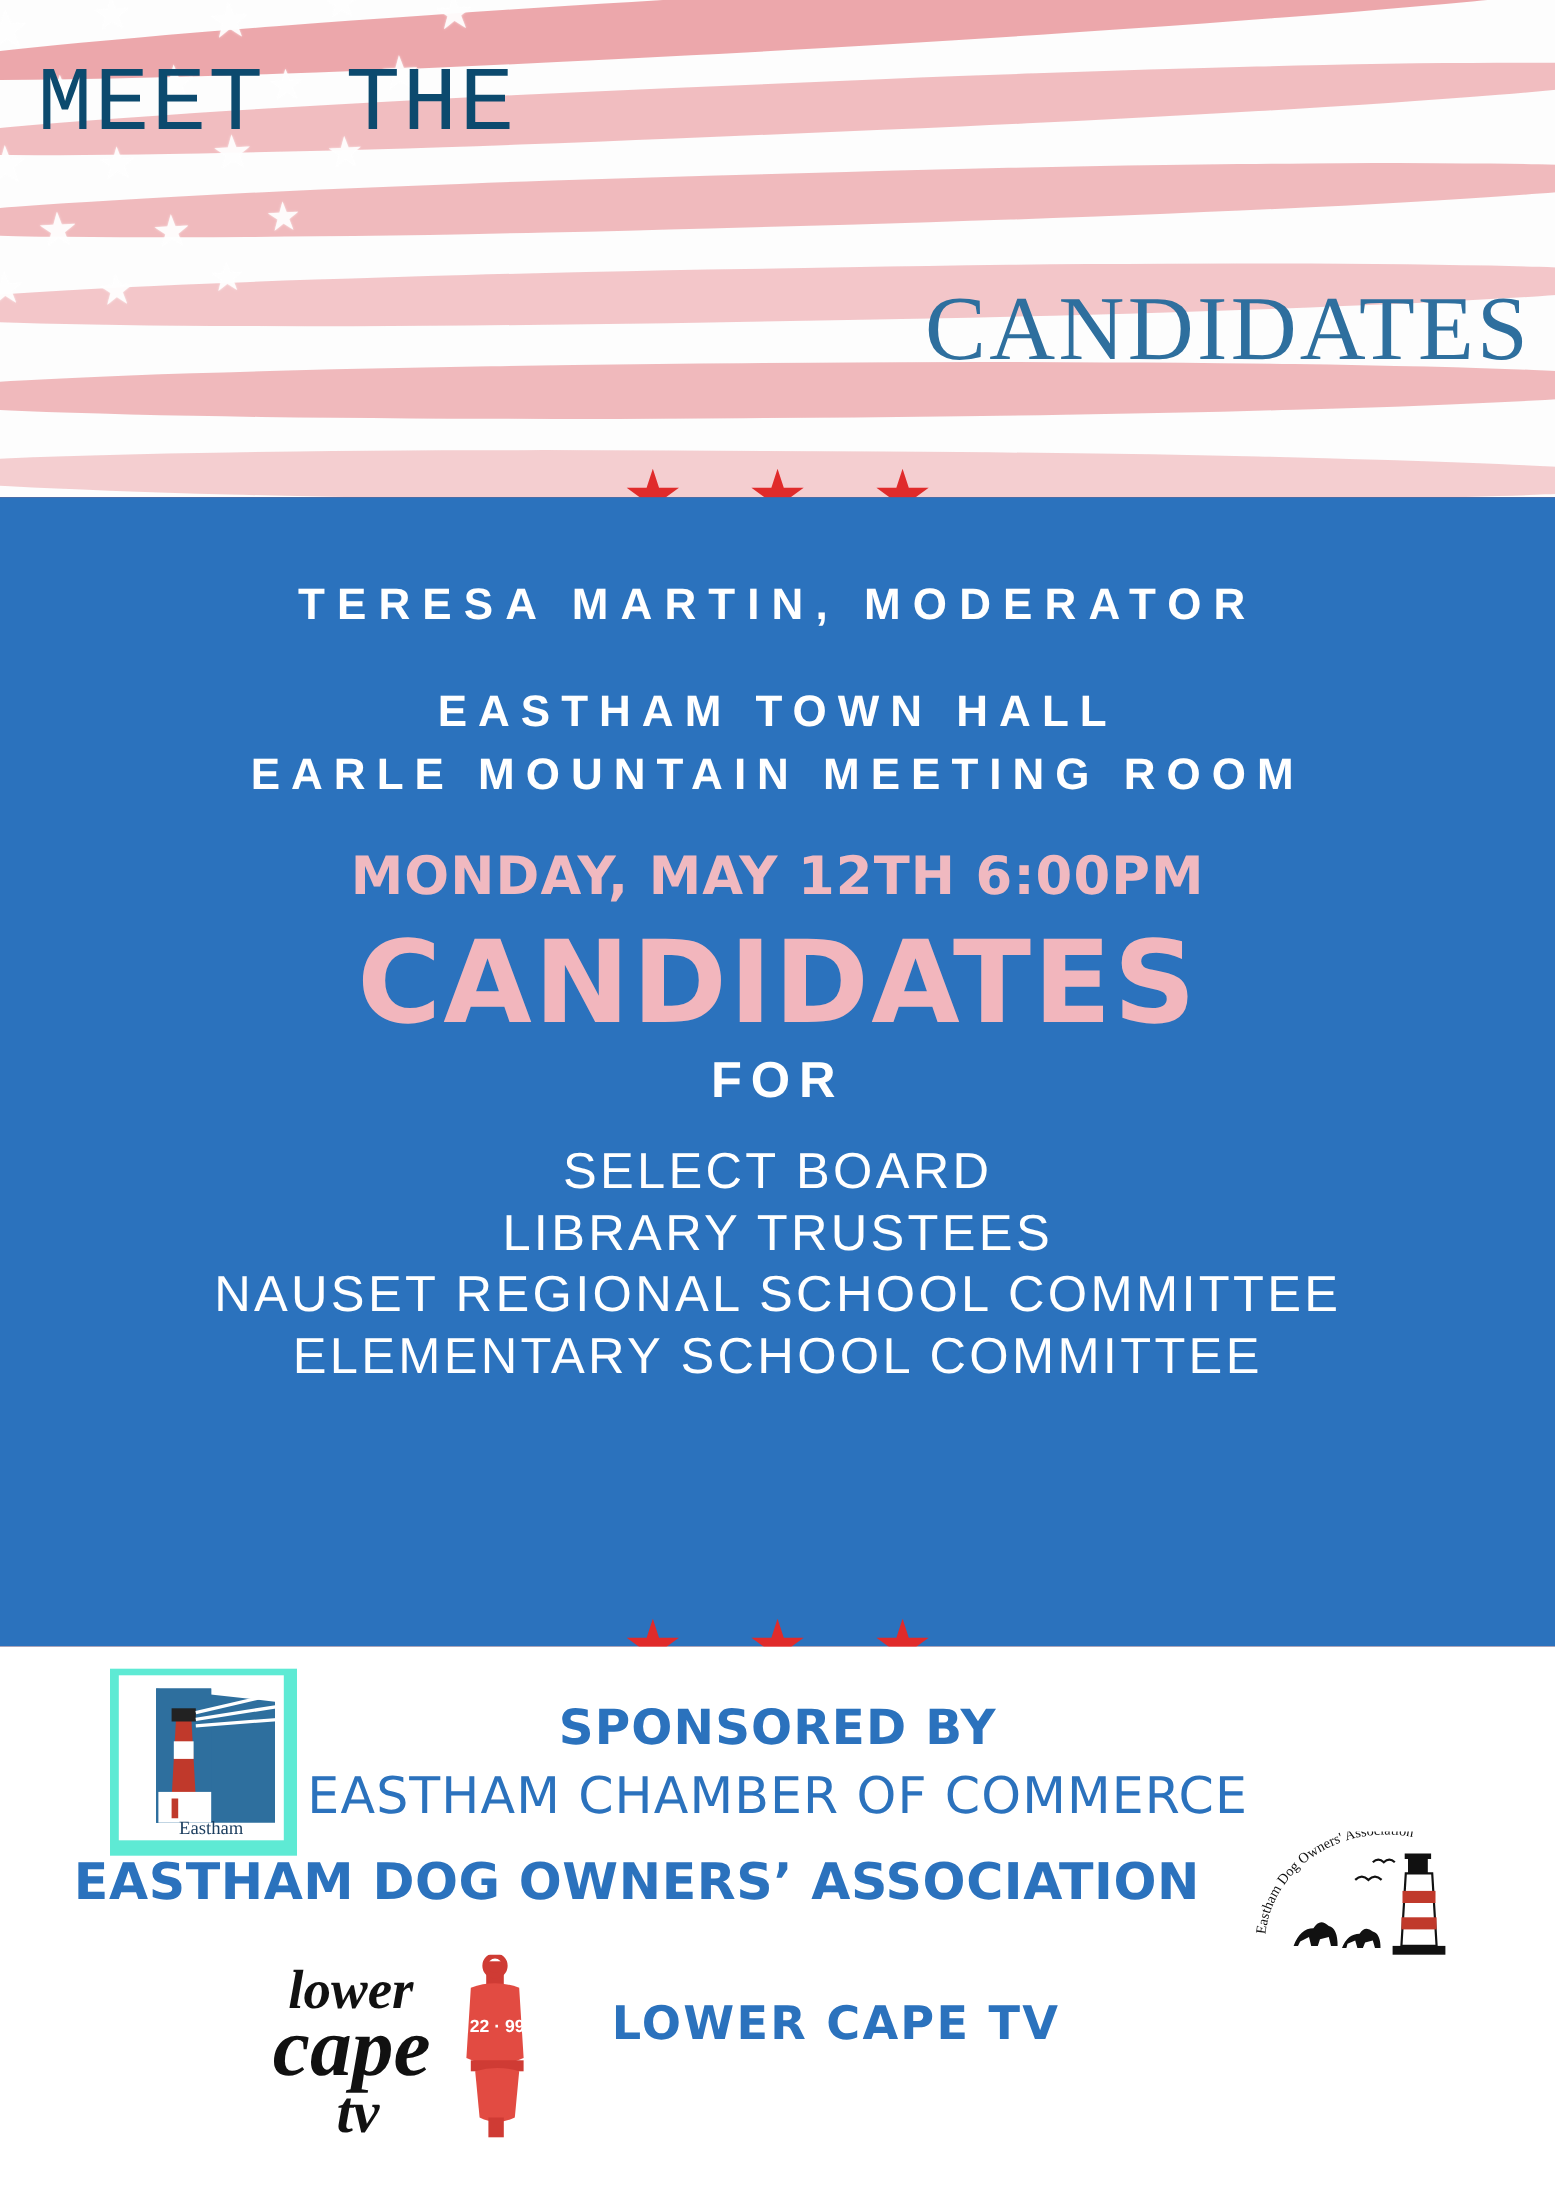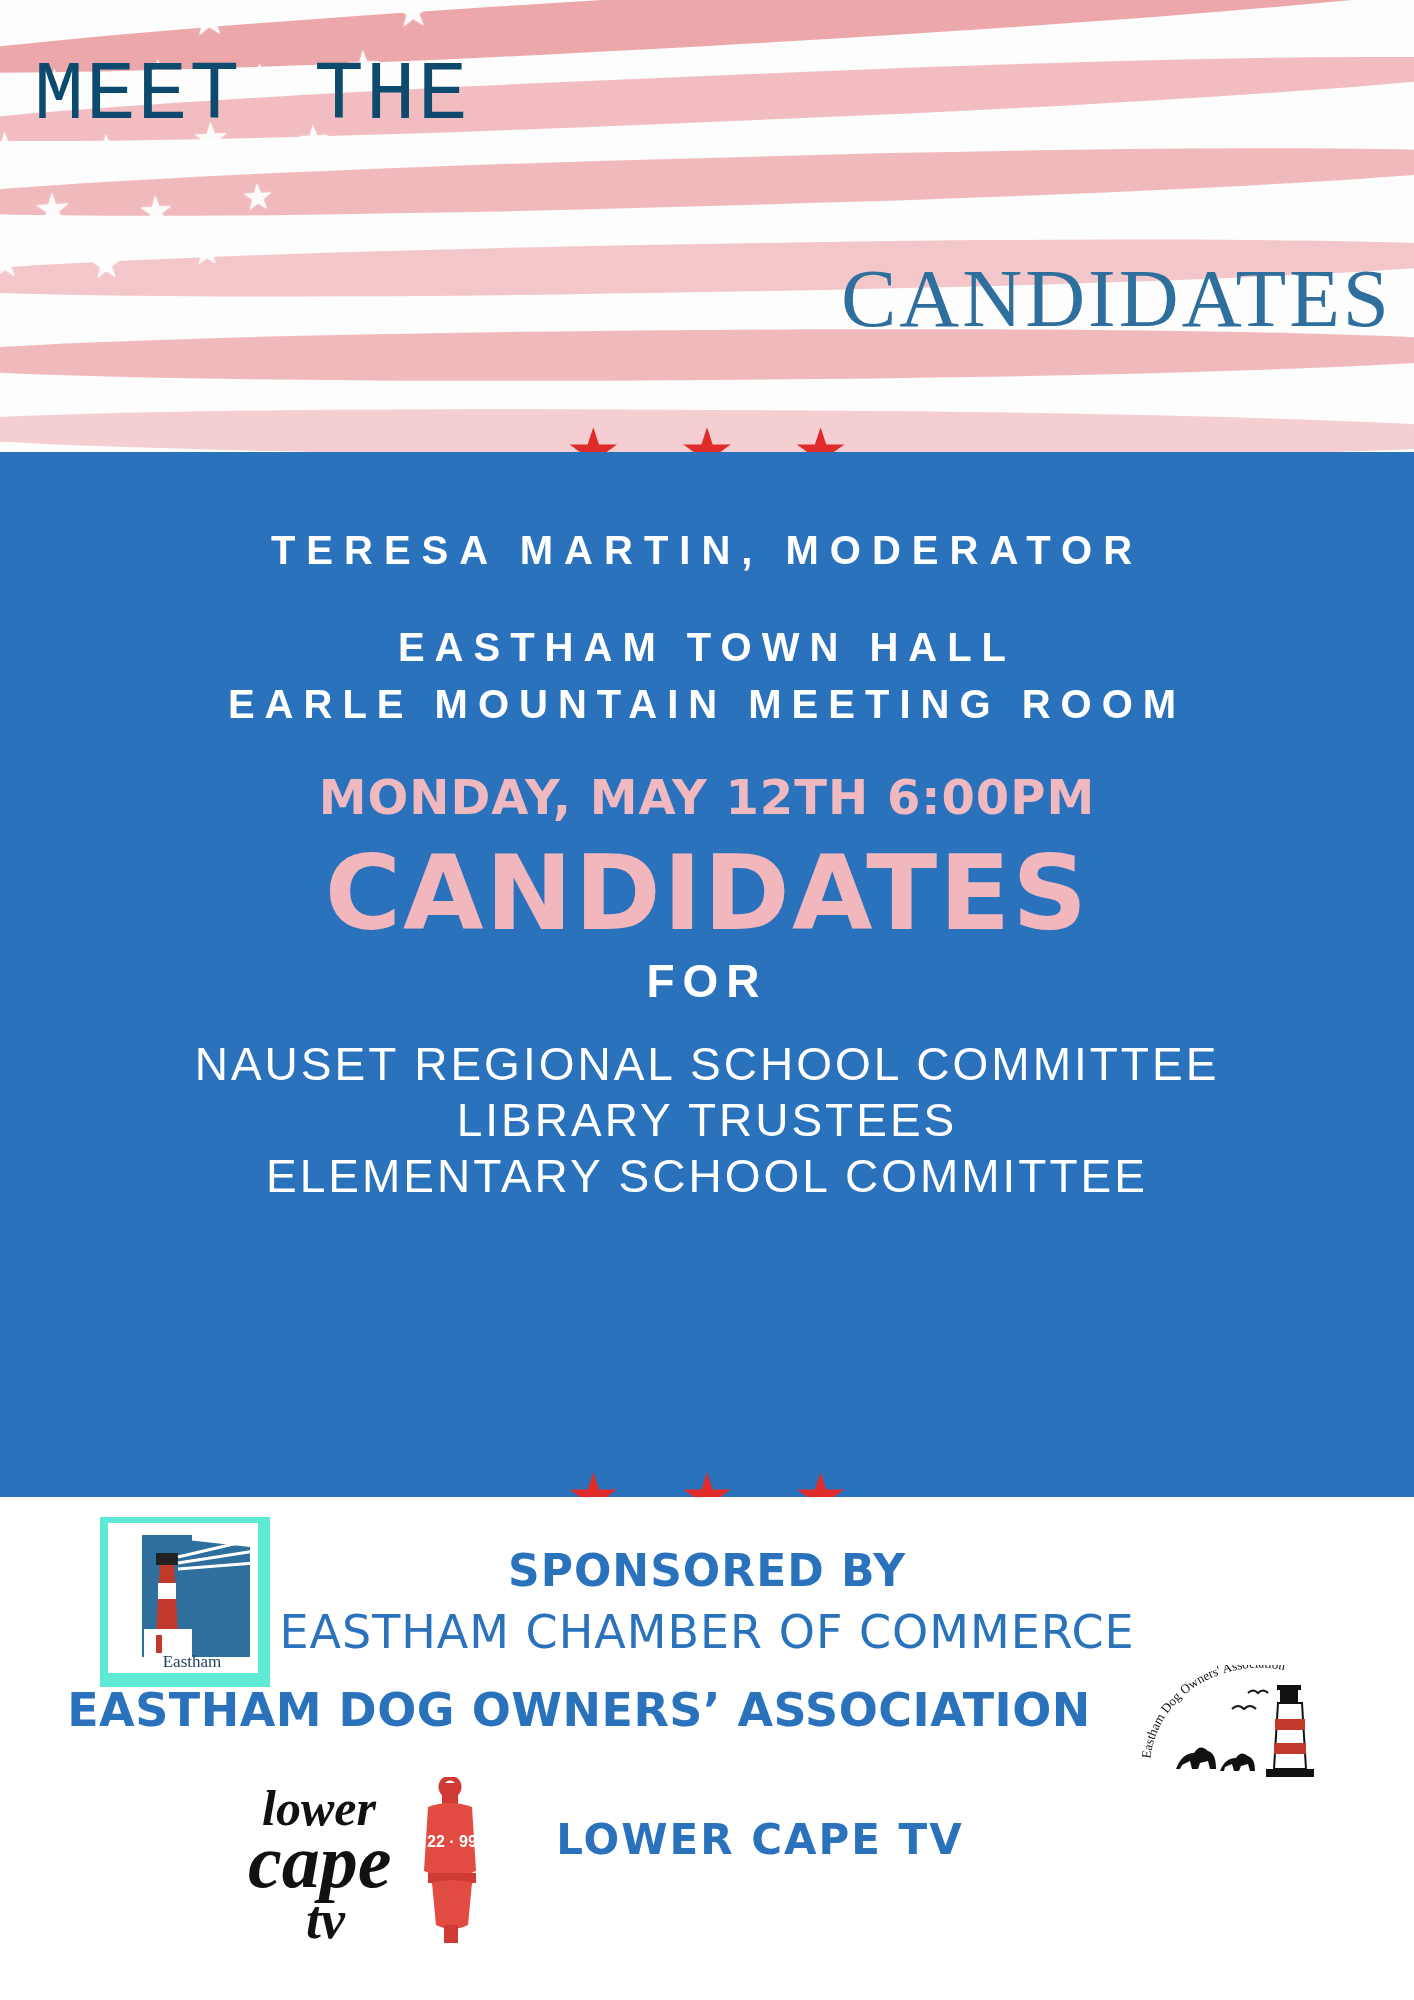--- a/index.html
+++ b/index.html
@@ -328,22 +328,23 @@
       <div>EARLE MOUNTAIN MEETING ROOM</div>
     </div>
 
     <div class="datetime">MONDAY, MAY 12TH 6:00PM</div>
 
     <div class="candidates-big">CANDIDATES</div>
 
     <div class="for-word">FOR</div>
 
     <div class="race-list">
+      <div>SELECT BOARD</div>
+      <div>LIBRARY TRUSTEES</div>
       <div>NAUSET REGIONAL SCHOOL COMMITTEE</div>
-      <div>LIBRARY TRUSTEES</div>
       <div>ELEMENTARY SCHOOL COMMITTEE</div>
     </div>
   </div>
 
   <div class="divider" style="position:absolute; top:1497px; left:0; right:0;">
     <div class="rule" style="top:0;"></div>
     <div class="stars-row" style="top:-32px;">
       <span class="star-r">★</span>
       <span class="star-r">★</span>
       <span class="star-r">★</span>

